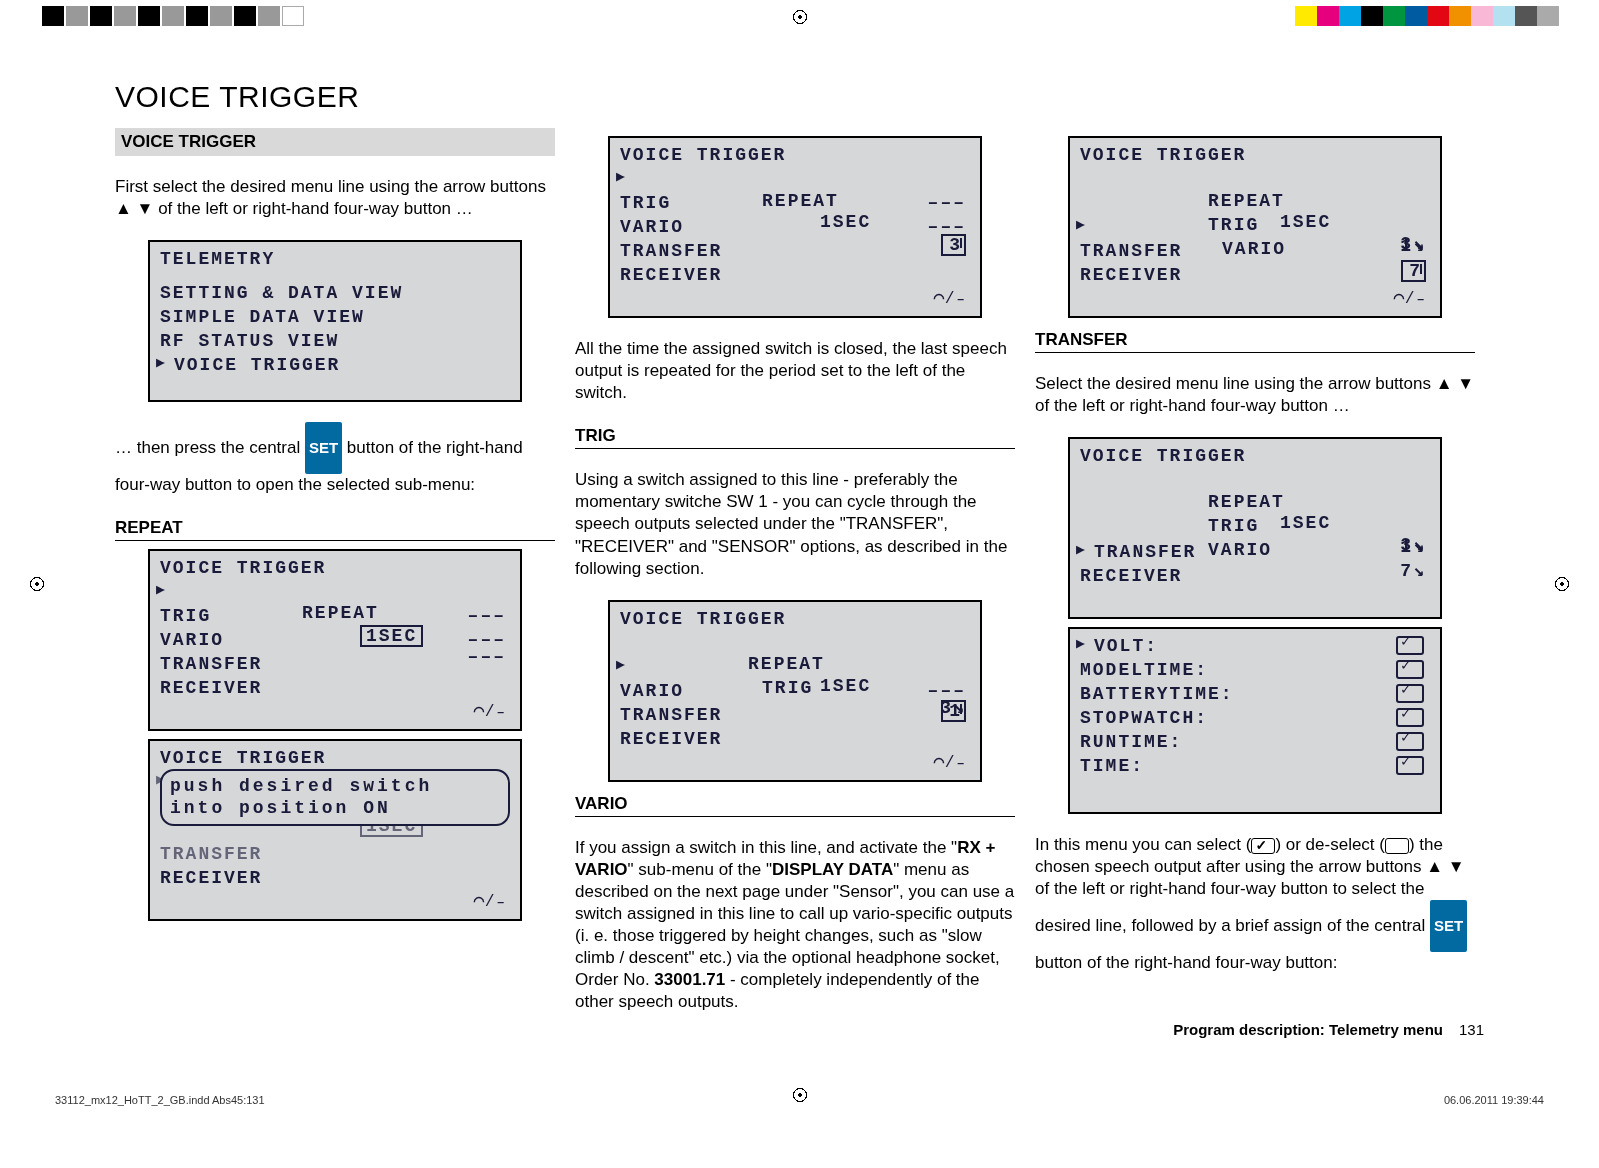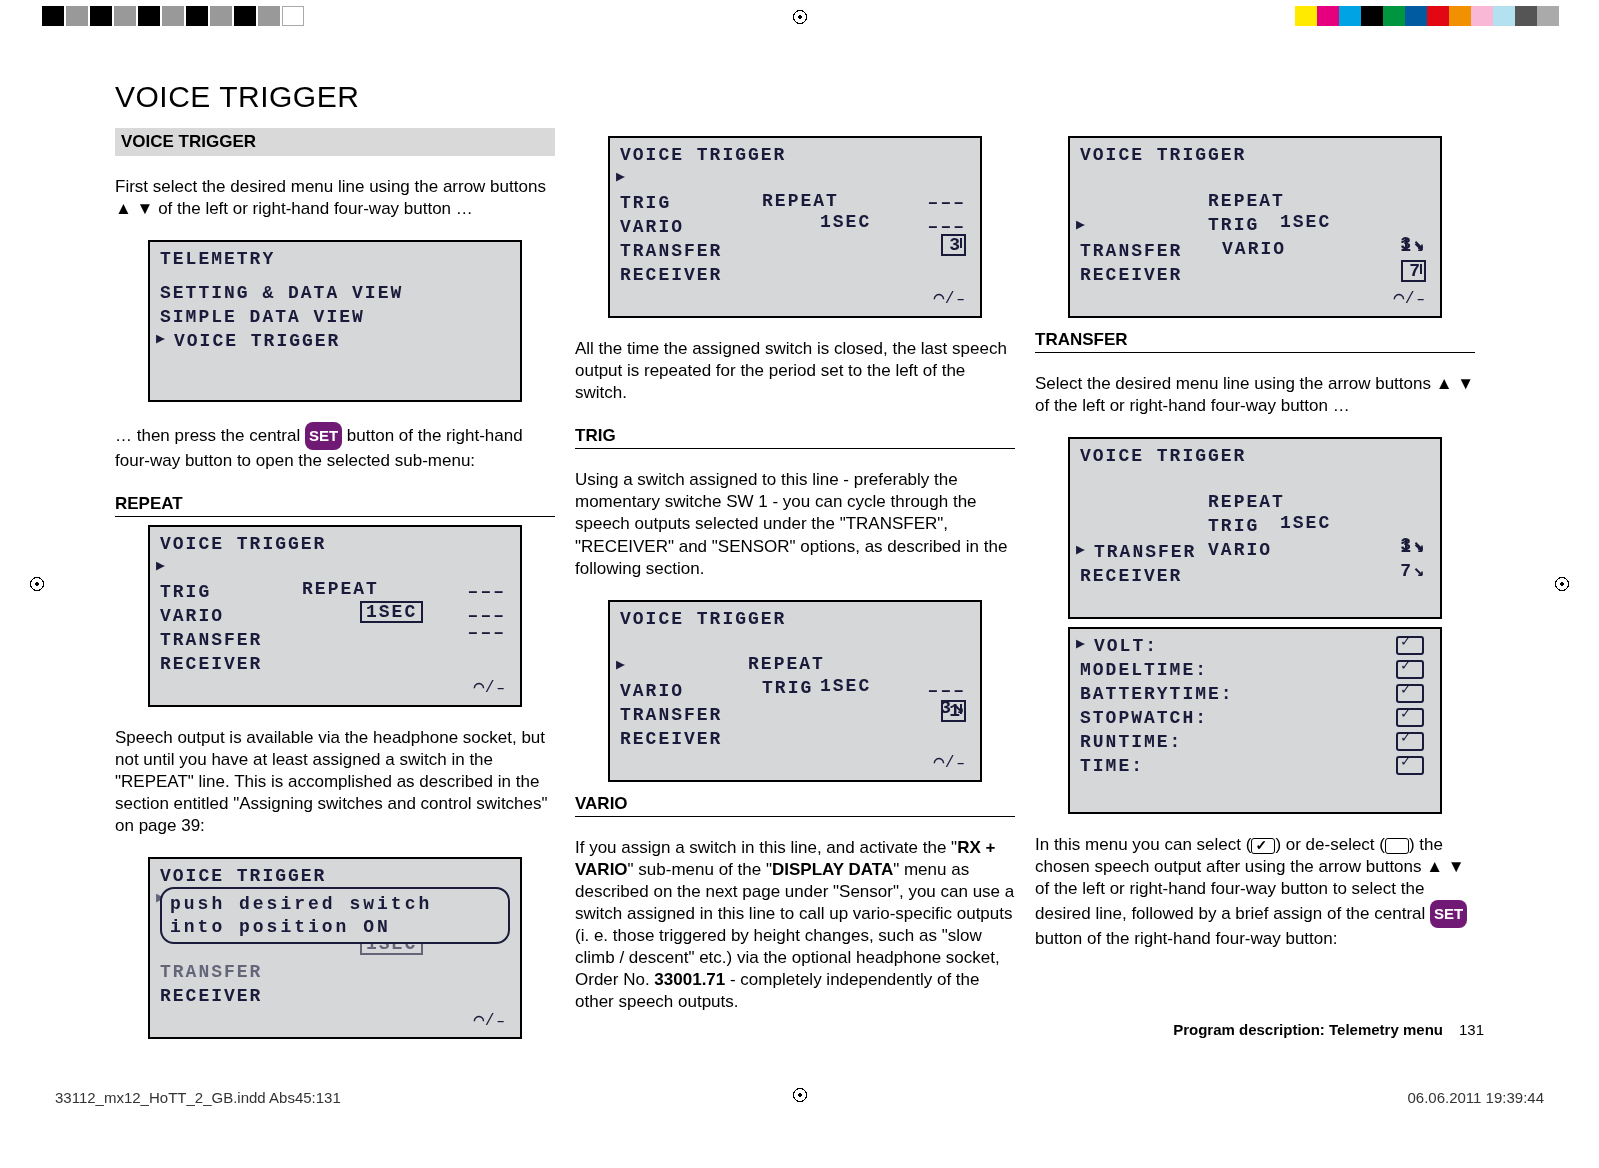--- a/index.html
+++ b/index.html
@@ -67,26 +67,26 @@
     padding:2px 0;
     margin:10px 0 6px 0;
   }
   p.body {
     font-size:17px;
     line-height:1.3;
     margin:20px 0;
   }
   .set-badge {
     display:inline-block;
-    background:#701a75;
+    background:#0369a1;
     color:#fff;
     font-weight:bold;
-    padding:4px 4px;
+    padding:16px 4px;
     font-size:15px;
-    border-radius:8px;
+    border-radius:2px;
   }
   .checked-box, .unchecked-box {
     display:inline-block;
     width:22px; height:14px;
     border:1.5px solid #000;
     border-radius:3px;
     vertical-align:middle;
     position:relative;
   }
   .checked-box::after {
@@ -185,21 +185,21 @@
     font-size:15px;
     display:flex;
     justify-content:flex-end;
     gap:16px;
   }
   .footer .title { font-weight:bold; }
   .indd {
     position:absolute;
     bottom:62px;
     left:55px; right:55px;
-    font-size:15px;
+    font-size:11px;
     color:#333;
     display:flex;
     justify-content:space-between;
   }
 </style>
 </head>
 <body>
 
 <div class="regmarks-top">
   <div class="black-squares" style="margin-left:40px;">
@@ -247,20 +247,21 @@
         <span>▲</span>
         <span>▼</span>
         <span> of the left or right-hand four-way button …</span>
       </p>
 
       <div class="lcd" style="height:150px;font-family:Liberation Mono, monospace;">
         <div class="row"><span class="label">TELEMETRY</span></div>
         <div class="row" style="height:8px;"></div>
         <div class="row"><span class="label">SETTING &amp; DATA VIEW</span></div>
         <div class="row"><span class="label">SIMPLE DATA VIEW</span></div>
+        <div class="row"><span class="label">RF STATUS VIEW</span></div>
         <div class="row arrow"><span class="label" style="margin-left:14px;">VOICE TRIGGER</span></div>
       </div>
 
       <p class="body">
         <span>… then press the central </span>
         <span class="set-badge">SET</span>
         <span> button of the right-hand four-way button to open the selected sub-menu:</span>
       </p>
 
       <div class="sub-head">REPEAT</div>
@@ -272,21 +273,20 @@
           <span class="val"><span class="rev-box">1SEC</span></span>
           <span class="sw dashes">–––</span>
         </div>
         <div class="row"><span class="label">TRIG</span><span class="sw dashes">–––</span></div>
         <div class="row"><span class="label">VARIO</span><span class="sw dashes">–––</span></div>
         <div class="row"><span class="label">TRANSFER</span></div>
         <div class="row"><span class="label">RECEIVER</span></div>
         <div class="footer-icon">⌒⁄₋</div>
       </div>
 
-      <p class="body">Speech output is available via the headphone socket, but not until you have at least assigned a switch in the "REPEAT" line. This is accomplished as described in the section entitled "Assigning switches and control switches" on page 39:</p>
 
       <div class="lcd" style="height:170px;">
         <div class="row"><span class="label">VOICE TRIGGER</span></div>
         <div class="row arrow" style="opacity:0.6;">
           <span class="label" style="margin-left:14px;">REPEAT</span>
           <span class="val"><span class="rev-box">1SEC</span></span>
         </div>
         <div class="row"></div>
         <div class="row"></div>
         <div class="row" style="opacity:0.6;"><span class="label">TRANSFER</span></div>

